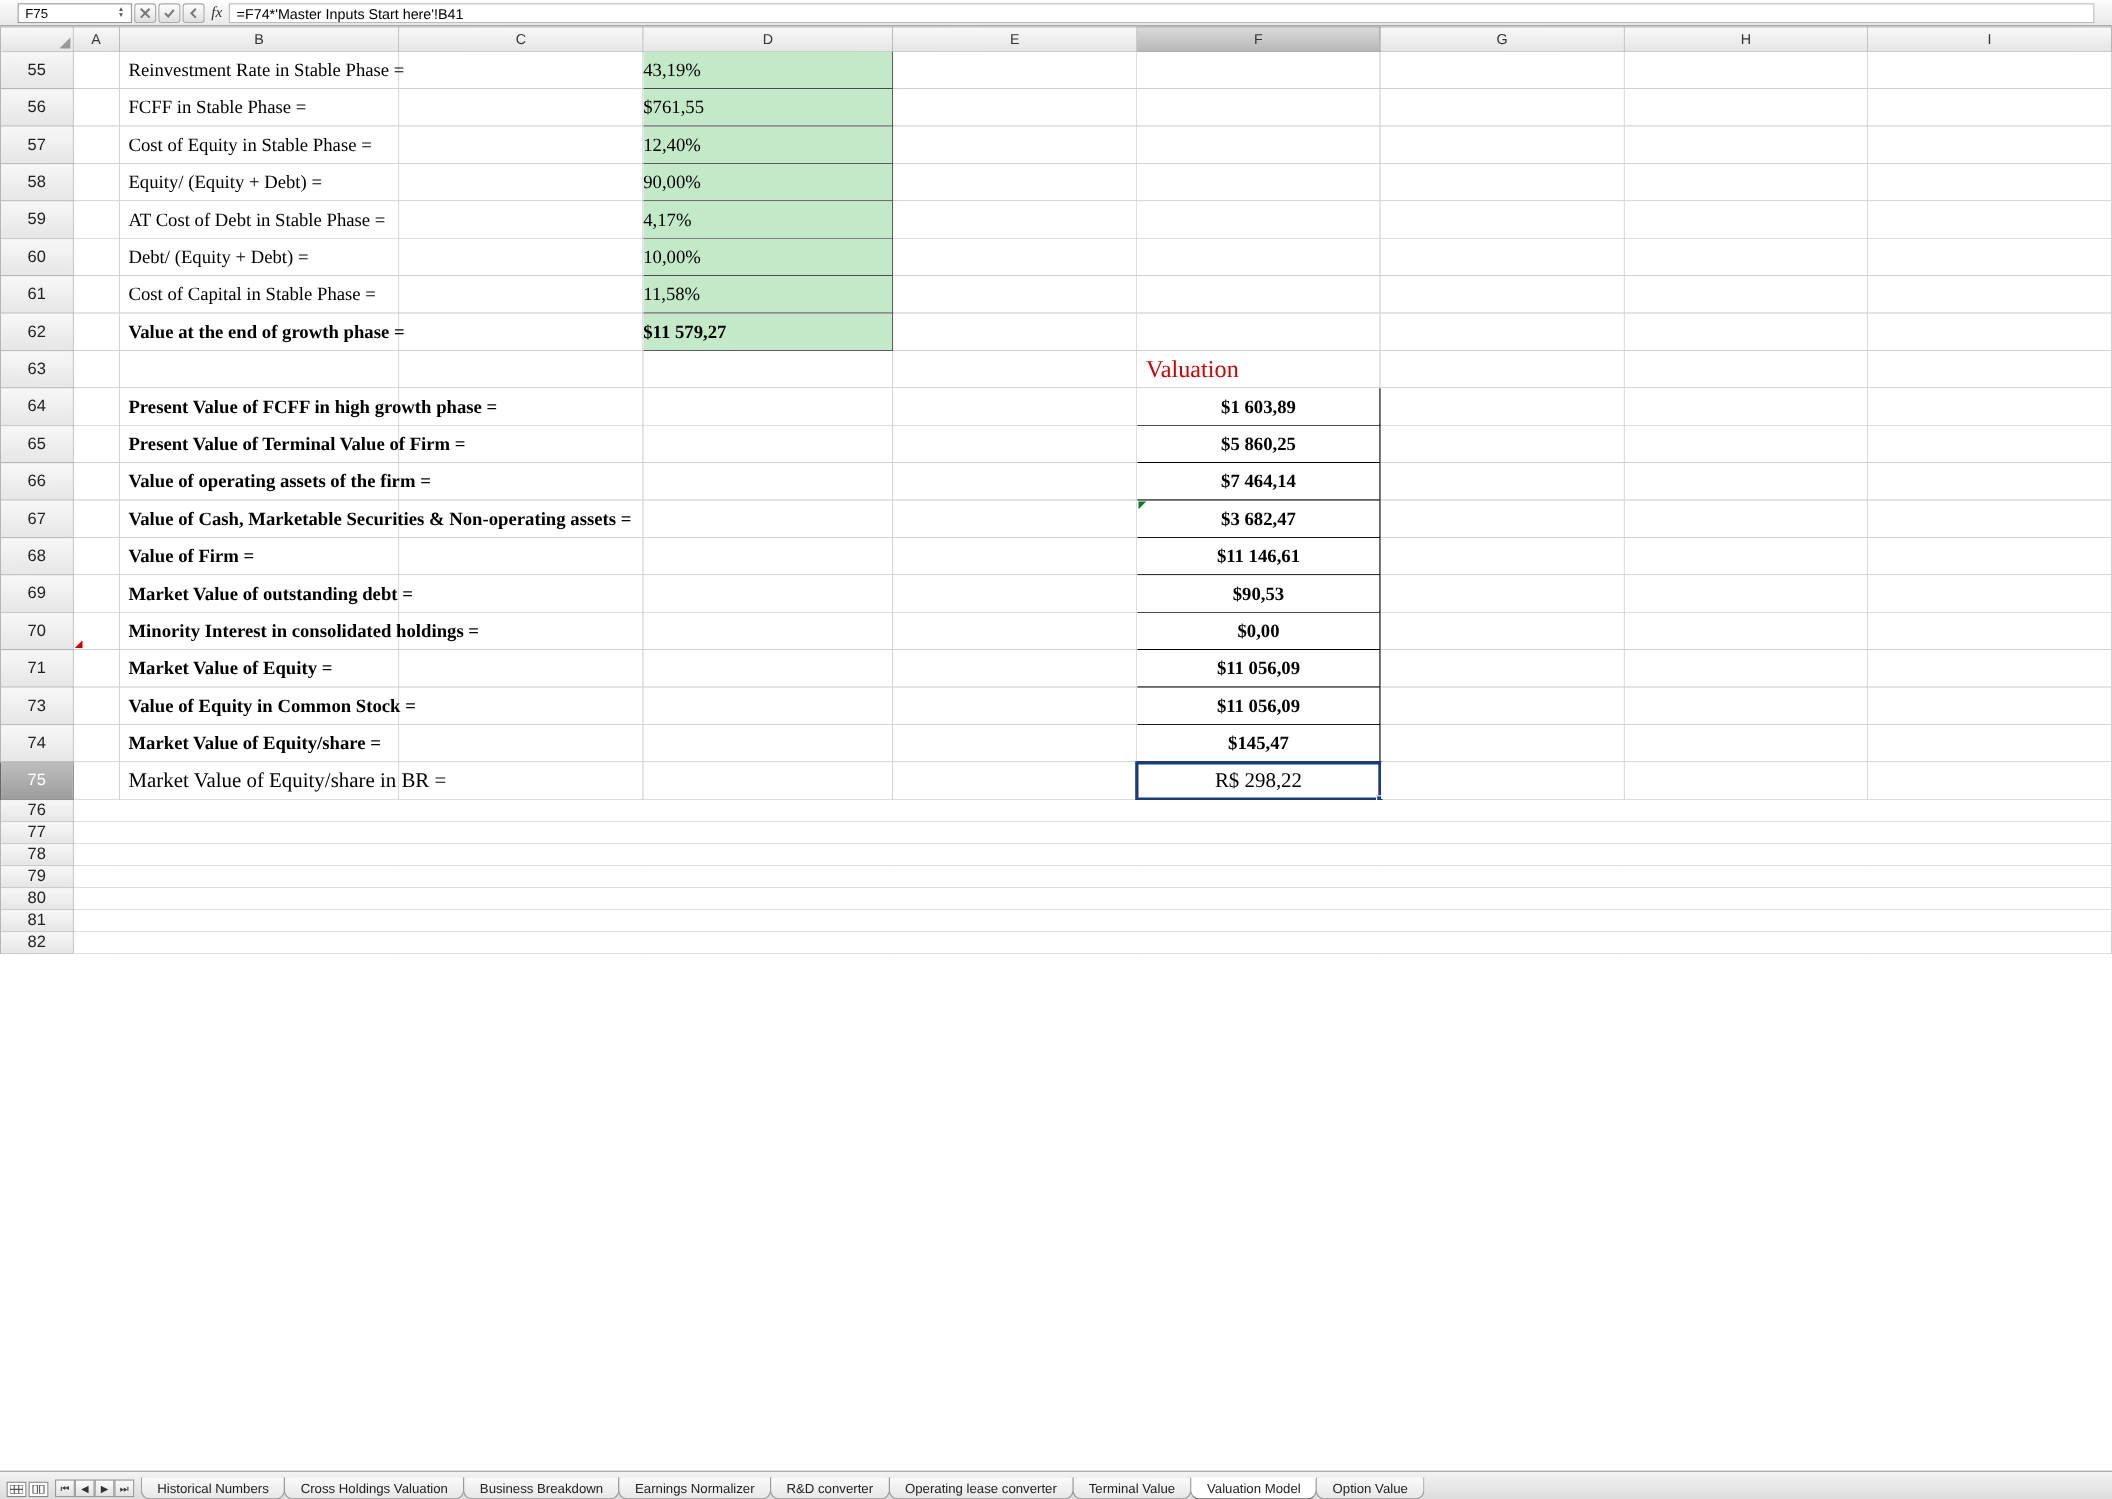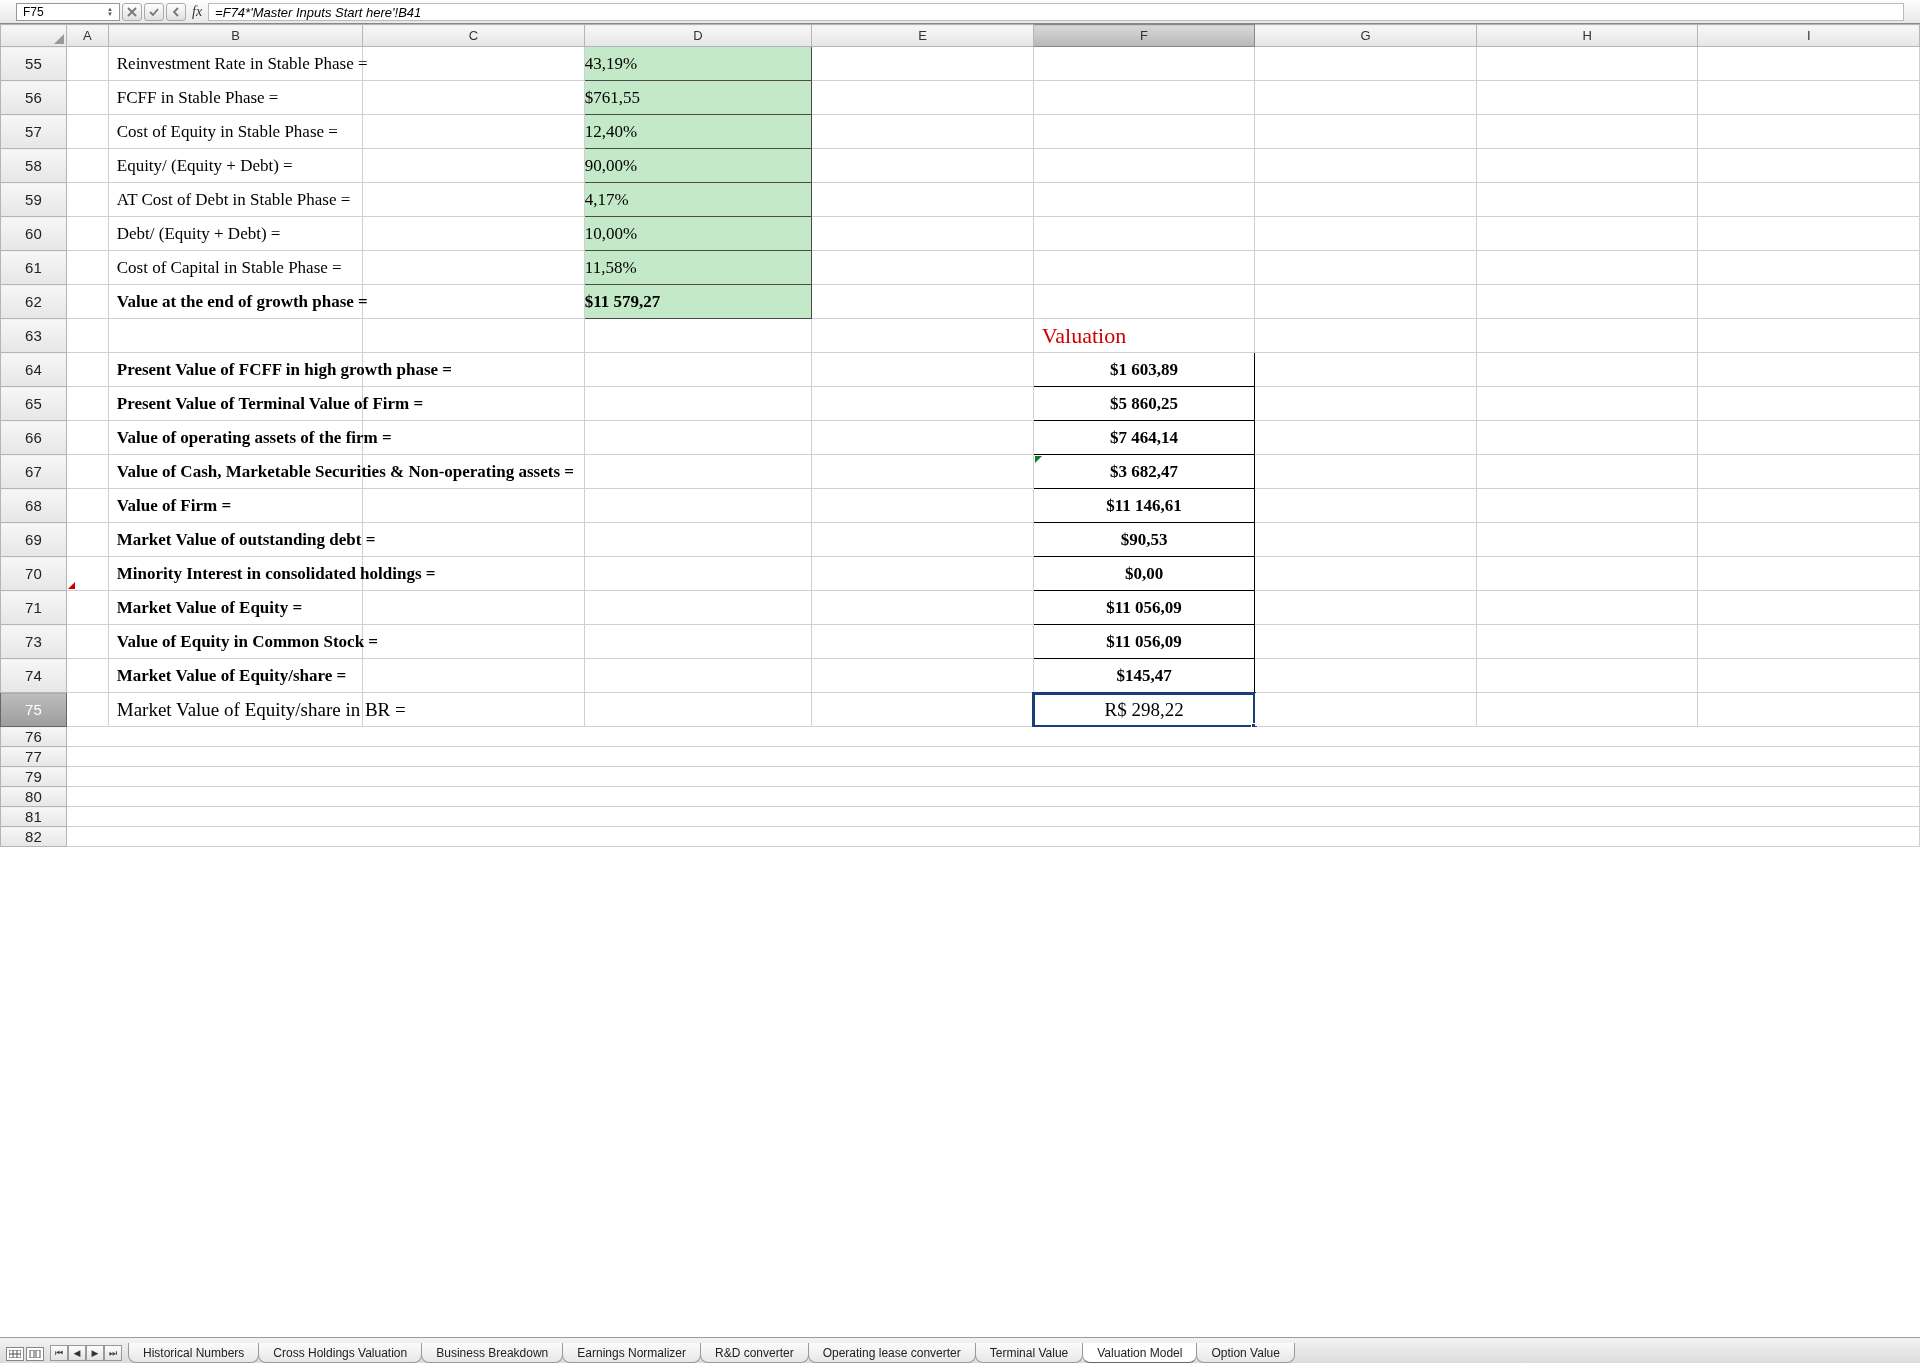--- a/index.html
+++ b/index.html
@@ -6,21 +6,21 @@
   html, body { margin:0; padding:0; font-family: Arial, Helvetica, sans-serif; font-size:13px; color:#000; background:#fff; height:100%; }
   .app { display:flex; flex-direction:column; height:100vh; width:100%; overflow:hidden; }
 
   
   .formula-bar { display:flex; align-items:center; height:24px; border-bottom:1px solid #888; background:linear-gradient(#fdfdfd,#e8e8e8); padding:0 16px; gap:2px; }
   .namebox { width:104px; height:18px; background:#fff; border:1px solid #999; font-size:12px; padding:1px 6px; display:flex; align-items:center; justify-content:space-between; }
   .namebox .stepper { display:flex; flex-direction:column; gap:0; font-size:6px; line-height:5px; color:#555; margin-left:auto; }
   .fb-btn { width:20px; height:18px; border:1px solid #aaa; background:linear-gradient(#fefefe,#e0e0e0); border-radius:3px; display:flex; align-items:center; justify-content:center; color:#555; font-size:11px; }
   .fb-btn svg { width:12px; height:12px; }
   .fx-label { font-style:italic; font-family:"Times New Roman",serif; font-size:14px; padding:0 4px; color:#333; }
-  .formula-input { flex:1; height:18px; background:#fff; border:1px solid #bbb; padding:1px 6px; font-size:13px; font-family:Verdana, Arial, sans-serif;font-style:italic; }
+  .formula-input { flex:1; height:18px; background:#fff; border:1px solid #bbb; padding:1px 6px; font-size:13px; font-family:Verdana, Arial, sans-serif; }
 
   
   .grid-wrap { flex:1; overflow:hidden; position:relative; }
   table.sheet { border-collapse:collapse; table-layout:fixed; width:100%; }
   table.sheet th, table.sheet td { border:1px solid #d0d0d0; height:34px; padding:0; position:relative; }
   table.sheet thead th { background:linear-gradient(#f7f7f7,#e6e6e6); height:22px; font-weight:normal; font-size:13px; color:#333; border-color:#b5b5b5; }
   table.sheet thead th.colF { background:linear-gradient(#d8d8d8,#b8b8b8); border-color:#888; }
   table.sheet thead th.corner { background:linear-gradient(#f7f7f7,#e6e6e6); width:44px; }
   .corner-tri { position:absolute; right:2px; bottom:2px; width:0;height:0; border-style:solid; border-width:0 0 10px 10px; border-color:transparent transparent #999 transparent; }
   table.sheet tbody th { background:linear-gradient(#f7f7f7,#e6e6e6); width:44px; font-weight:normal; font-size:15px; color:#222; border-color:#b5b5b5; text-align:center; }
@@ -403,20 +403,24 @@
 
         <tr class="short">
             <th>76</th>
             <td colspan="9"></td>
           </tr>
         <tr class="short">
             <th>77</th>
             <td colspan="9"></td>
           </tr>
         <tr class="short">
+            <th>78</th>
+            <td colspan="9"></td>
+          </tr>
+        <tr class="short">
             <th>79</th>
             <td colspan="9"></td>
           </tr>
         <tr class="short">
             <th>80</th>
             <td colspan="9"></td>
           </tr>
         <tr class="short">
             <th>81</th>
             <td colspan="9"></td>

